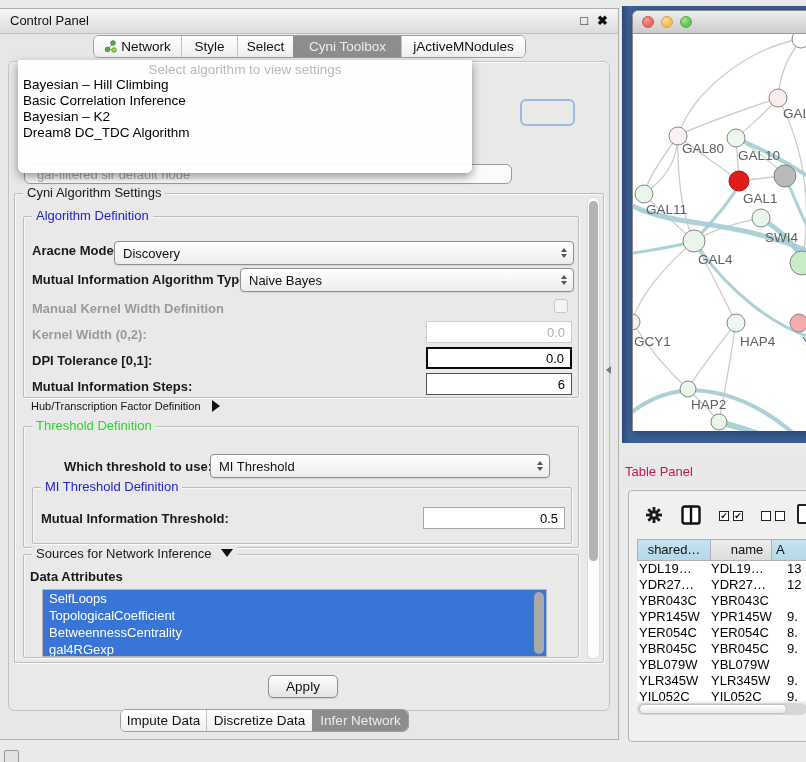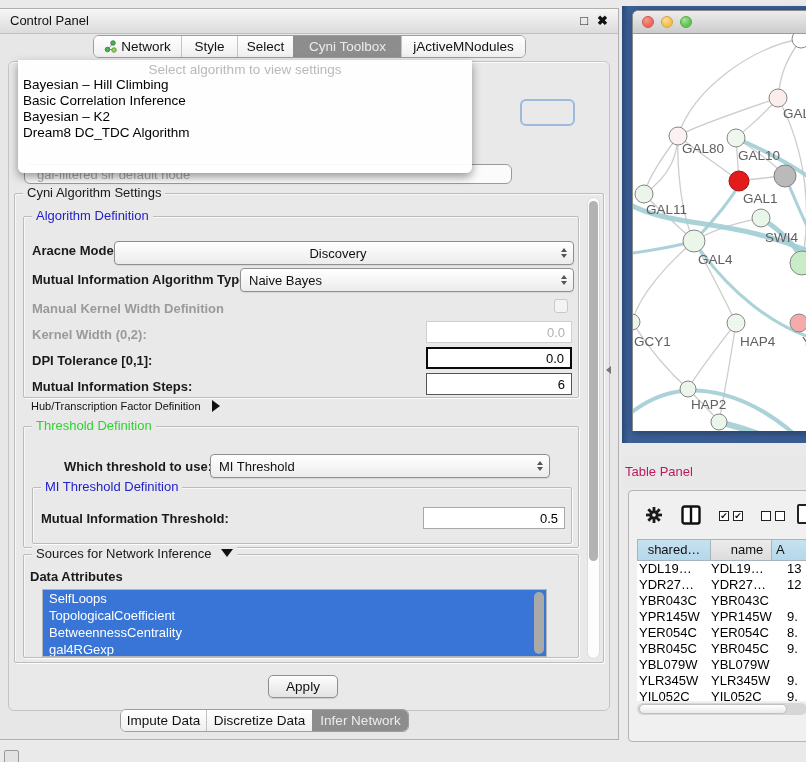--- a/index.html
+++ b/index.html
@@ -194,21 +194,21 @@
     <span class="legend">Cyni Algorithm Settings</span>
 
     <div class="vscroll" style="right:3px;top:3px;bottom:3px;width:13px;">
       <div class="vthumb" style="top:3px;height:360px;"></div>
     </div>
 
     <div class="group" style="left:8px;top:22px;width:556px;height:182px;">
       <span class="legend blue">Algorithm Definition</span>
 
       <span class="lbl" style="left:8px;top:26px;">Aracne Mode:</span>
-      <div class="combo" style="left:90px;top:24px;width:460px;height:24px;justify-content:center;">
+      <div class="combo" style="left:90px;top:24px;width:460px;height:24px;">
         <span>Discovery</span>
         <span class="spinner">
             <i class="up"></i>
             <i class="down"></i>
           </span>
       </div>
 
       <span class="lbl" style="left:8px;top:55px;">Mutual Information Algorithm Type:</span>
       <div class="combo" style="left:216px;top:51px;width:334px;height:24px;">
         <span>Naive Bayes</span>

